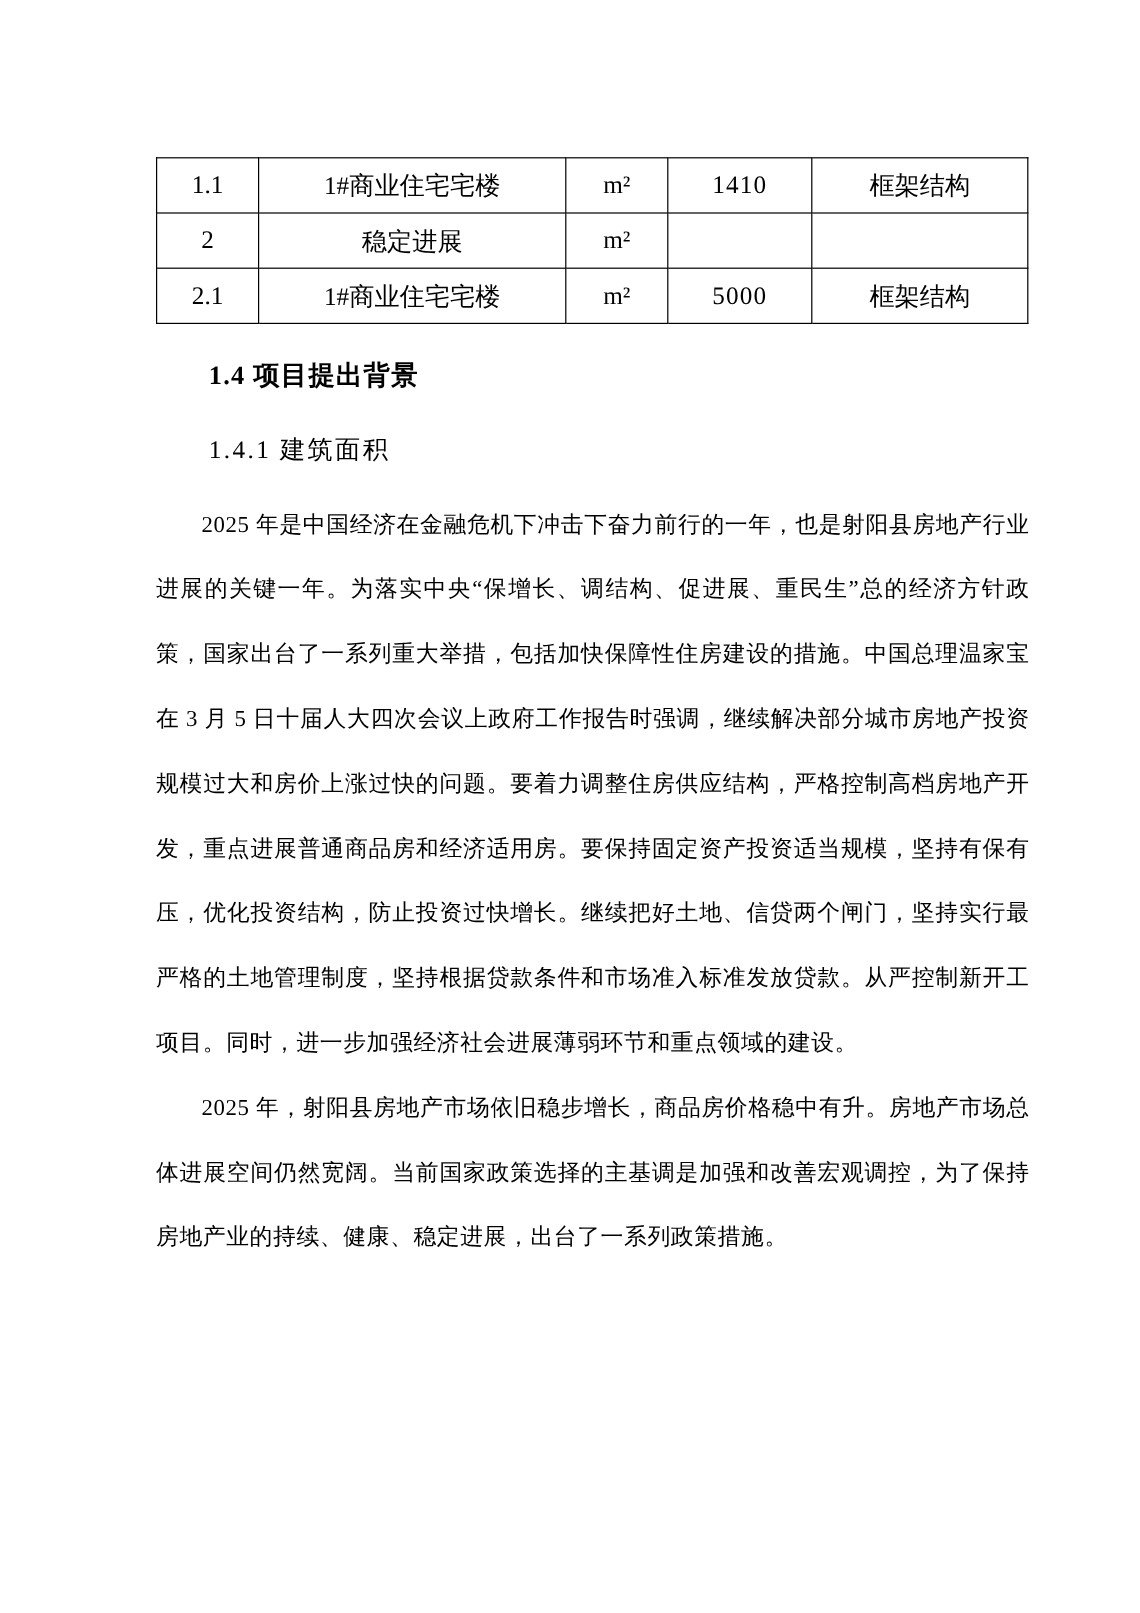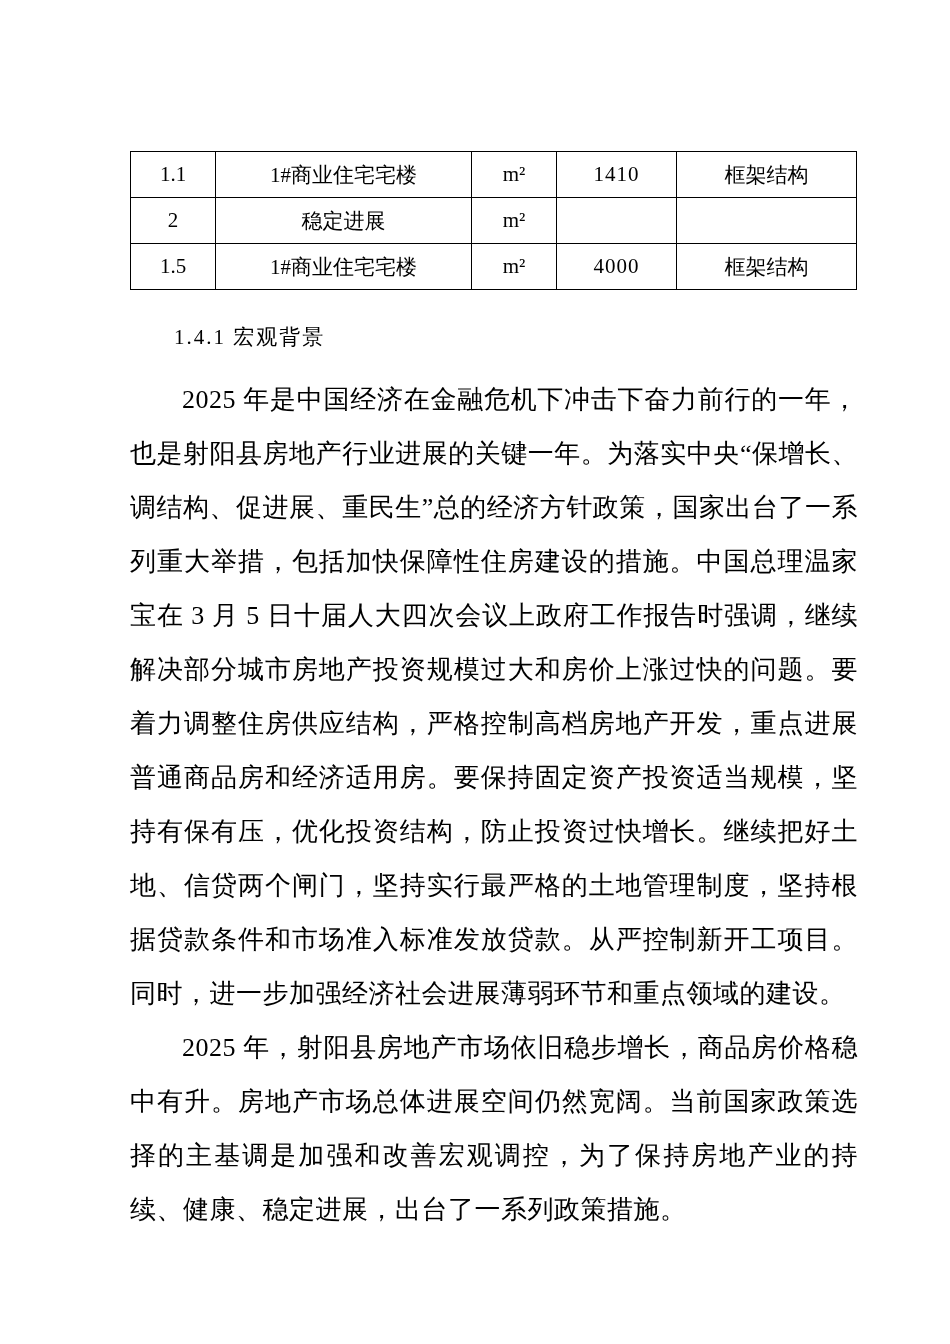--- a/index.html
+++ b/index.html
@@ -14,21 +14,20 @@
     margin: 0 auto;
     background: #ffffff;
     padding: 131px 92px 60px 130px;
   }
 
   
   table.spec-table {
     border-collapse: collapse;
     width: 726px;
     table-layout: fixed;
-    margin-top: 20px;
   }
   table.spec-table td {
     border: 1.5px solid #000000;
     text-align: center;
     vertical-align: middle;
     font-size: 21px;
     height: 46px;
     padding: 2px 4px;
     overflow: hidden;
     white-space: nowrap;
@@ -55,21 +54,21 @@
     margin-top: 33px;
     margin-left: 44px;
     letter-spacing: 2px;
   }
 
   
   .body-text {
     margin-top: 22px;
   }
   p.para {
-    font-size: 26px;
+    font-size: 19px;
     line-height: 54px;
     text-align: justify;
     text-indent: 2em;
     letter-spacing: 0.5px;
     word-break: break-all;
   }
 </style>
 </head>
 <body>
 
@@ -92,30 +91,31 @@
         <td class="strong">框架结构</td>
       </tr>
       <tr>
         <td class="strong">2</td>
         <td class="strong">稳定进展</td>
         <td class="strong">m²</td>
         <td class="val-cell"></td>
         <td class="strong"></td>
       </tr>
       <tr>
-        <td>1.5</td>
+        <td>2.1</td>
         <td>1#商业住宅宅楼</td>
         <td>m²</td>
-        <td class="val-cell">4000</td>
+        <td class="val-cell">5000</td>
         <td class="strong">框架结构</td>
       </tr>
     </tbody>
   </table>
 
+  <h2 class="section-heading">1.4 项目提出背景</h2>
 
-  <h3 class="subsection-heading">1.4.1  宏观背景</h3>
+  <h3 class="subsection-heading">1.4.1  建筑面积</h3>
 
   <div class="body-text">
     <p class="para">2025 年是中国经济在金融危机下冲击下奋力前行的一年，也是射阳县房地产行业进展的关键一年。为落实中央“保增长、调结构、促进展、重民生”总的经济方针政策，国家出台了一系列重大举措，包括加快保障性住房建设的措施。中国总理温家宝在 3 月 5 日十届人大四次会议上政府工作报告时强调，继续解决部分城市房地产投资规模过大和房价上涨过快的问题。要着力调整住房供应结构，严格控制高档房地产开发，重点进展普通商品房和经济适用房。要保持固定资产投资适当规模，坚持有保有压，优化投资结构，防止投资过快增长。继续把好土地、信贷两个闸门，坚持实行最严格的土地管理制度，坚持根据贷款条件和市场准入标准发放贷款。从严控制新开工项目。同时，进一步加强经济社会进展薄弱环节和重点领域的建设。</p>
     <p class="para">2025 年，射阳县房地产市场依旧稳步增长，商品房价格稳中有升。房地产市场总体进展空间仍然宽阔。当前国家政策选择的主基调是加强和改善宏观调控，为了保持房地产业的持续、健康、稳定进展，出台了一系列政策措施。</p>
   </div>
 
 </div>
 
 </body></html>

